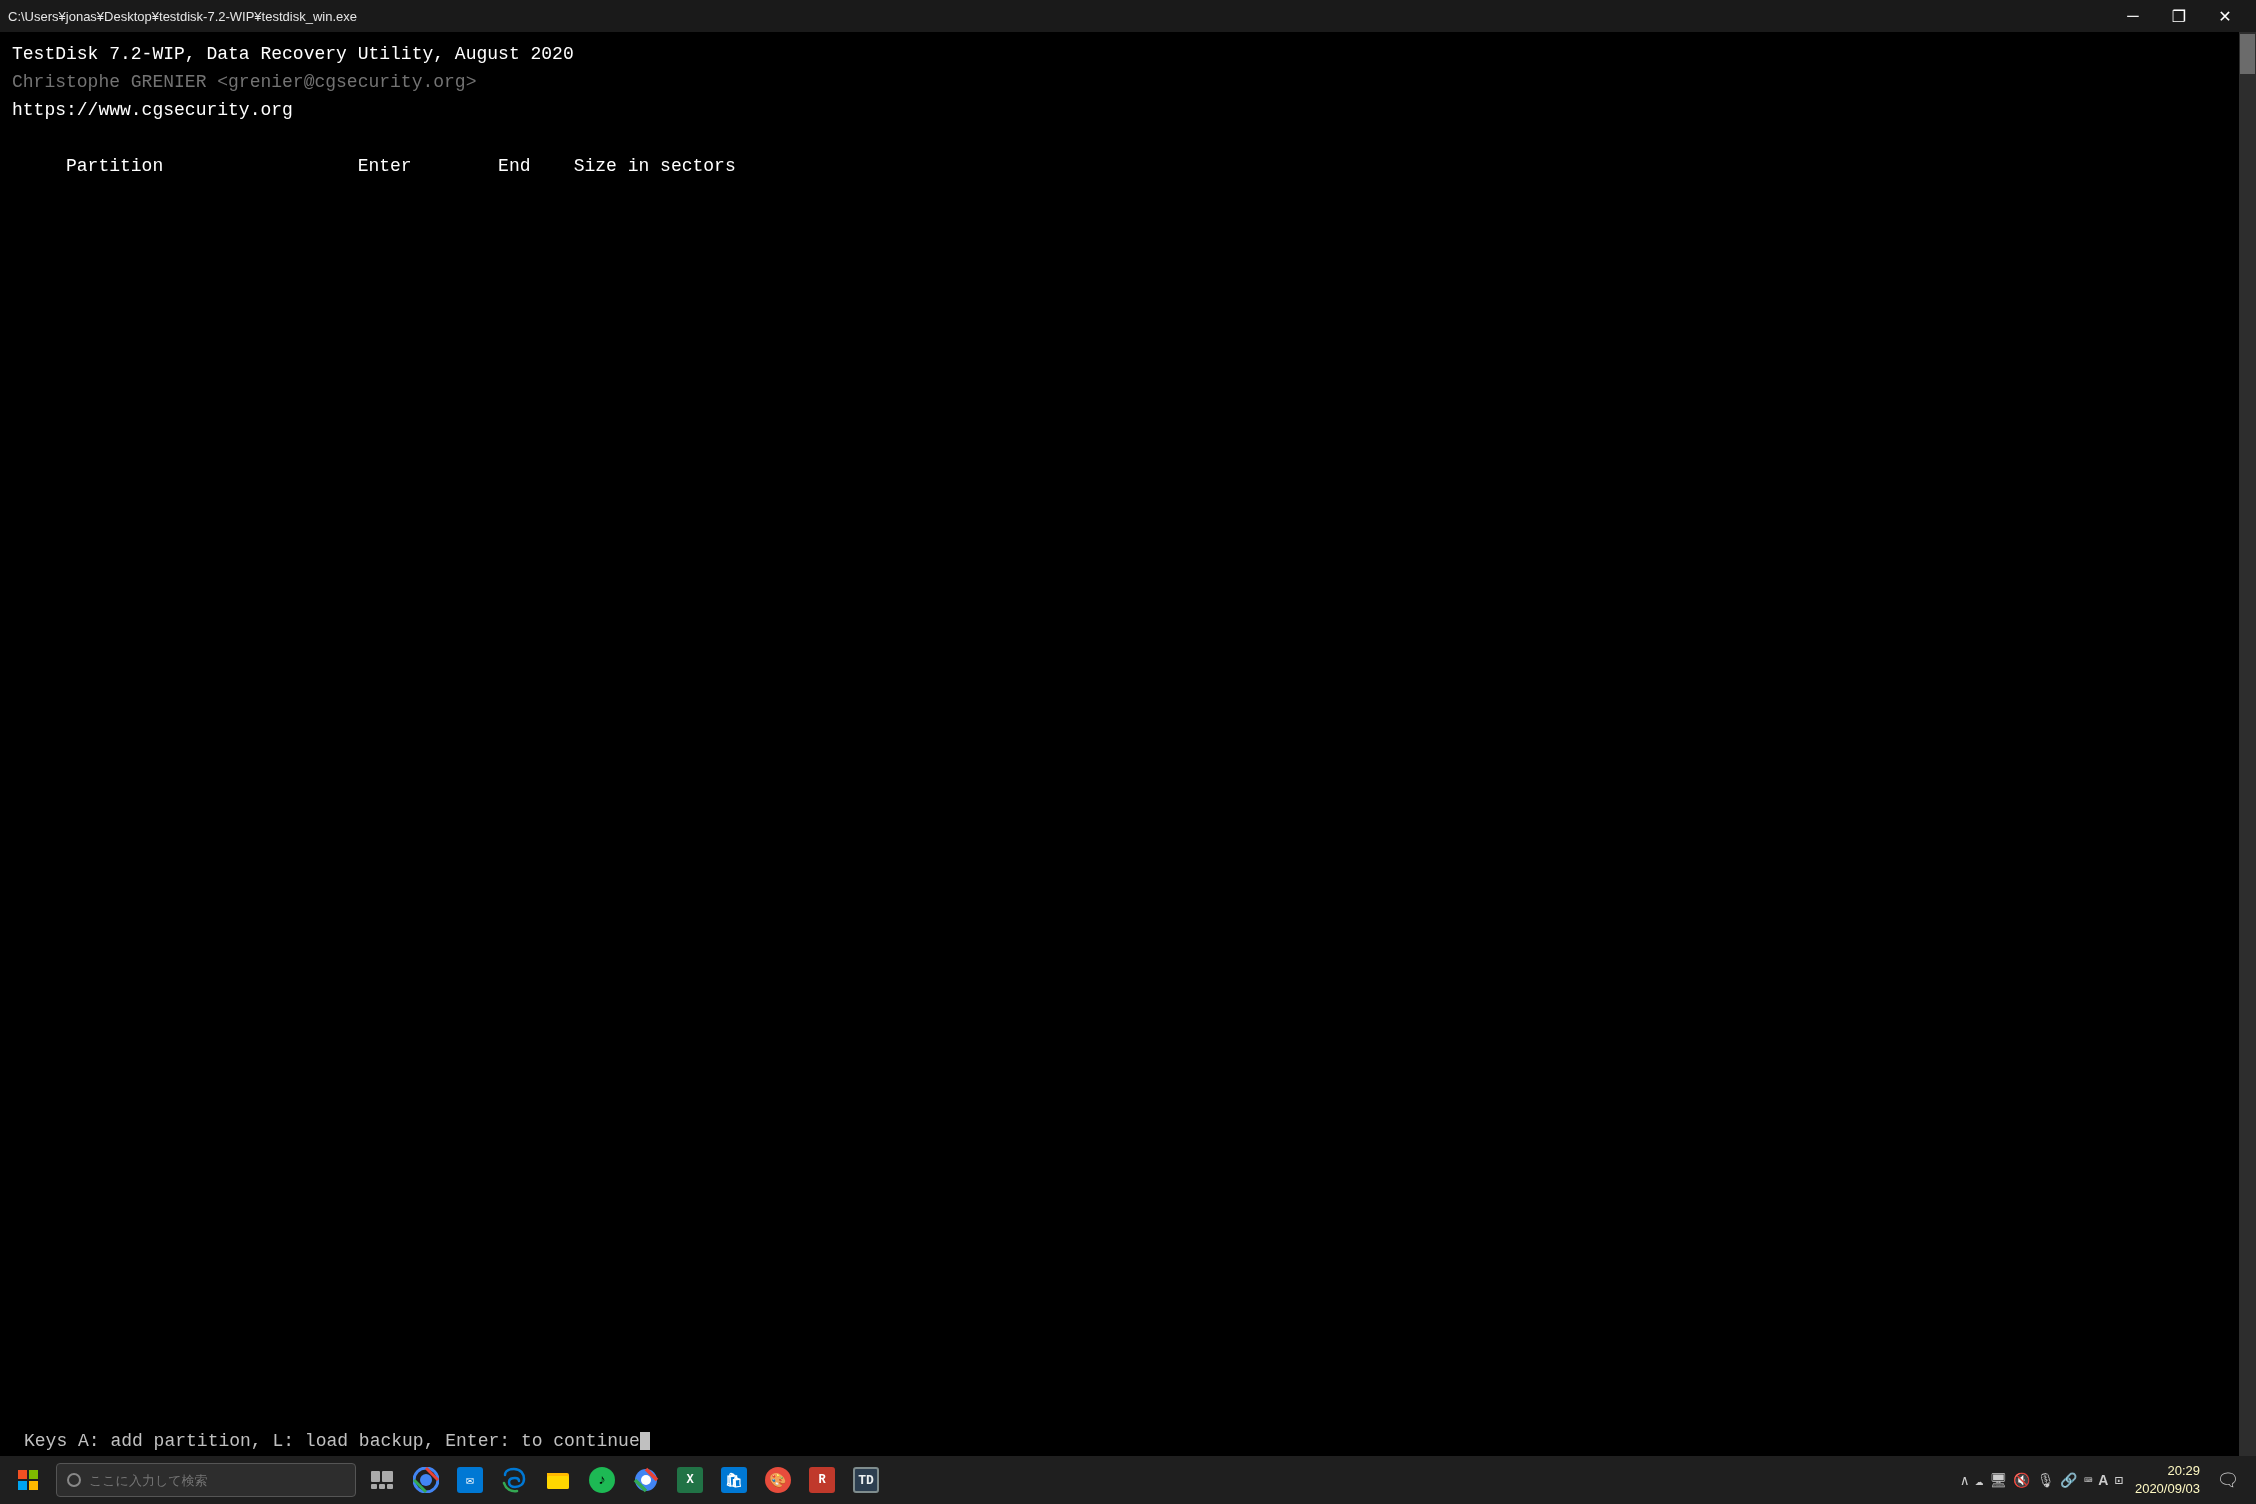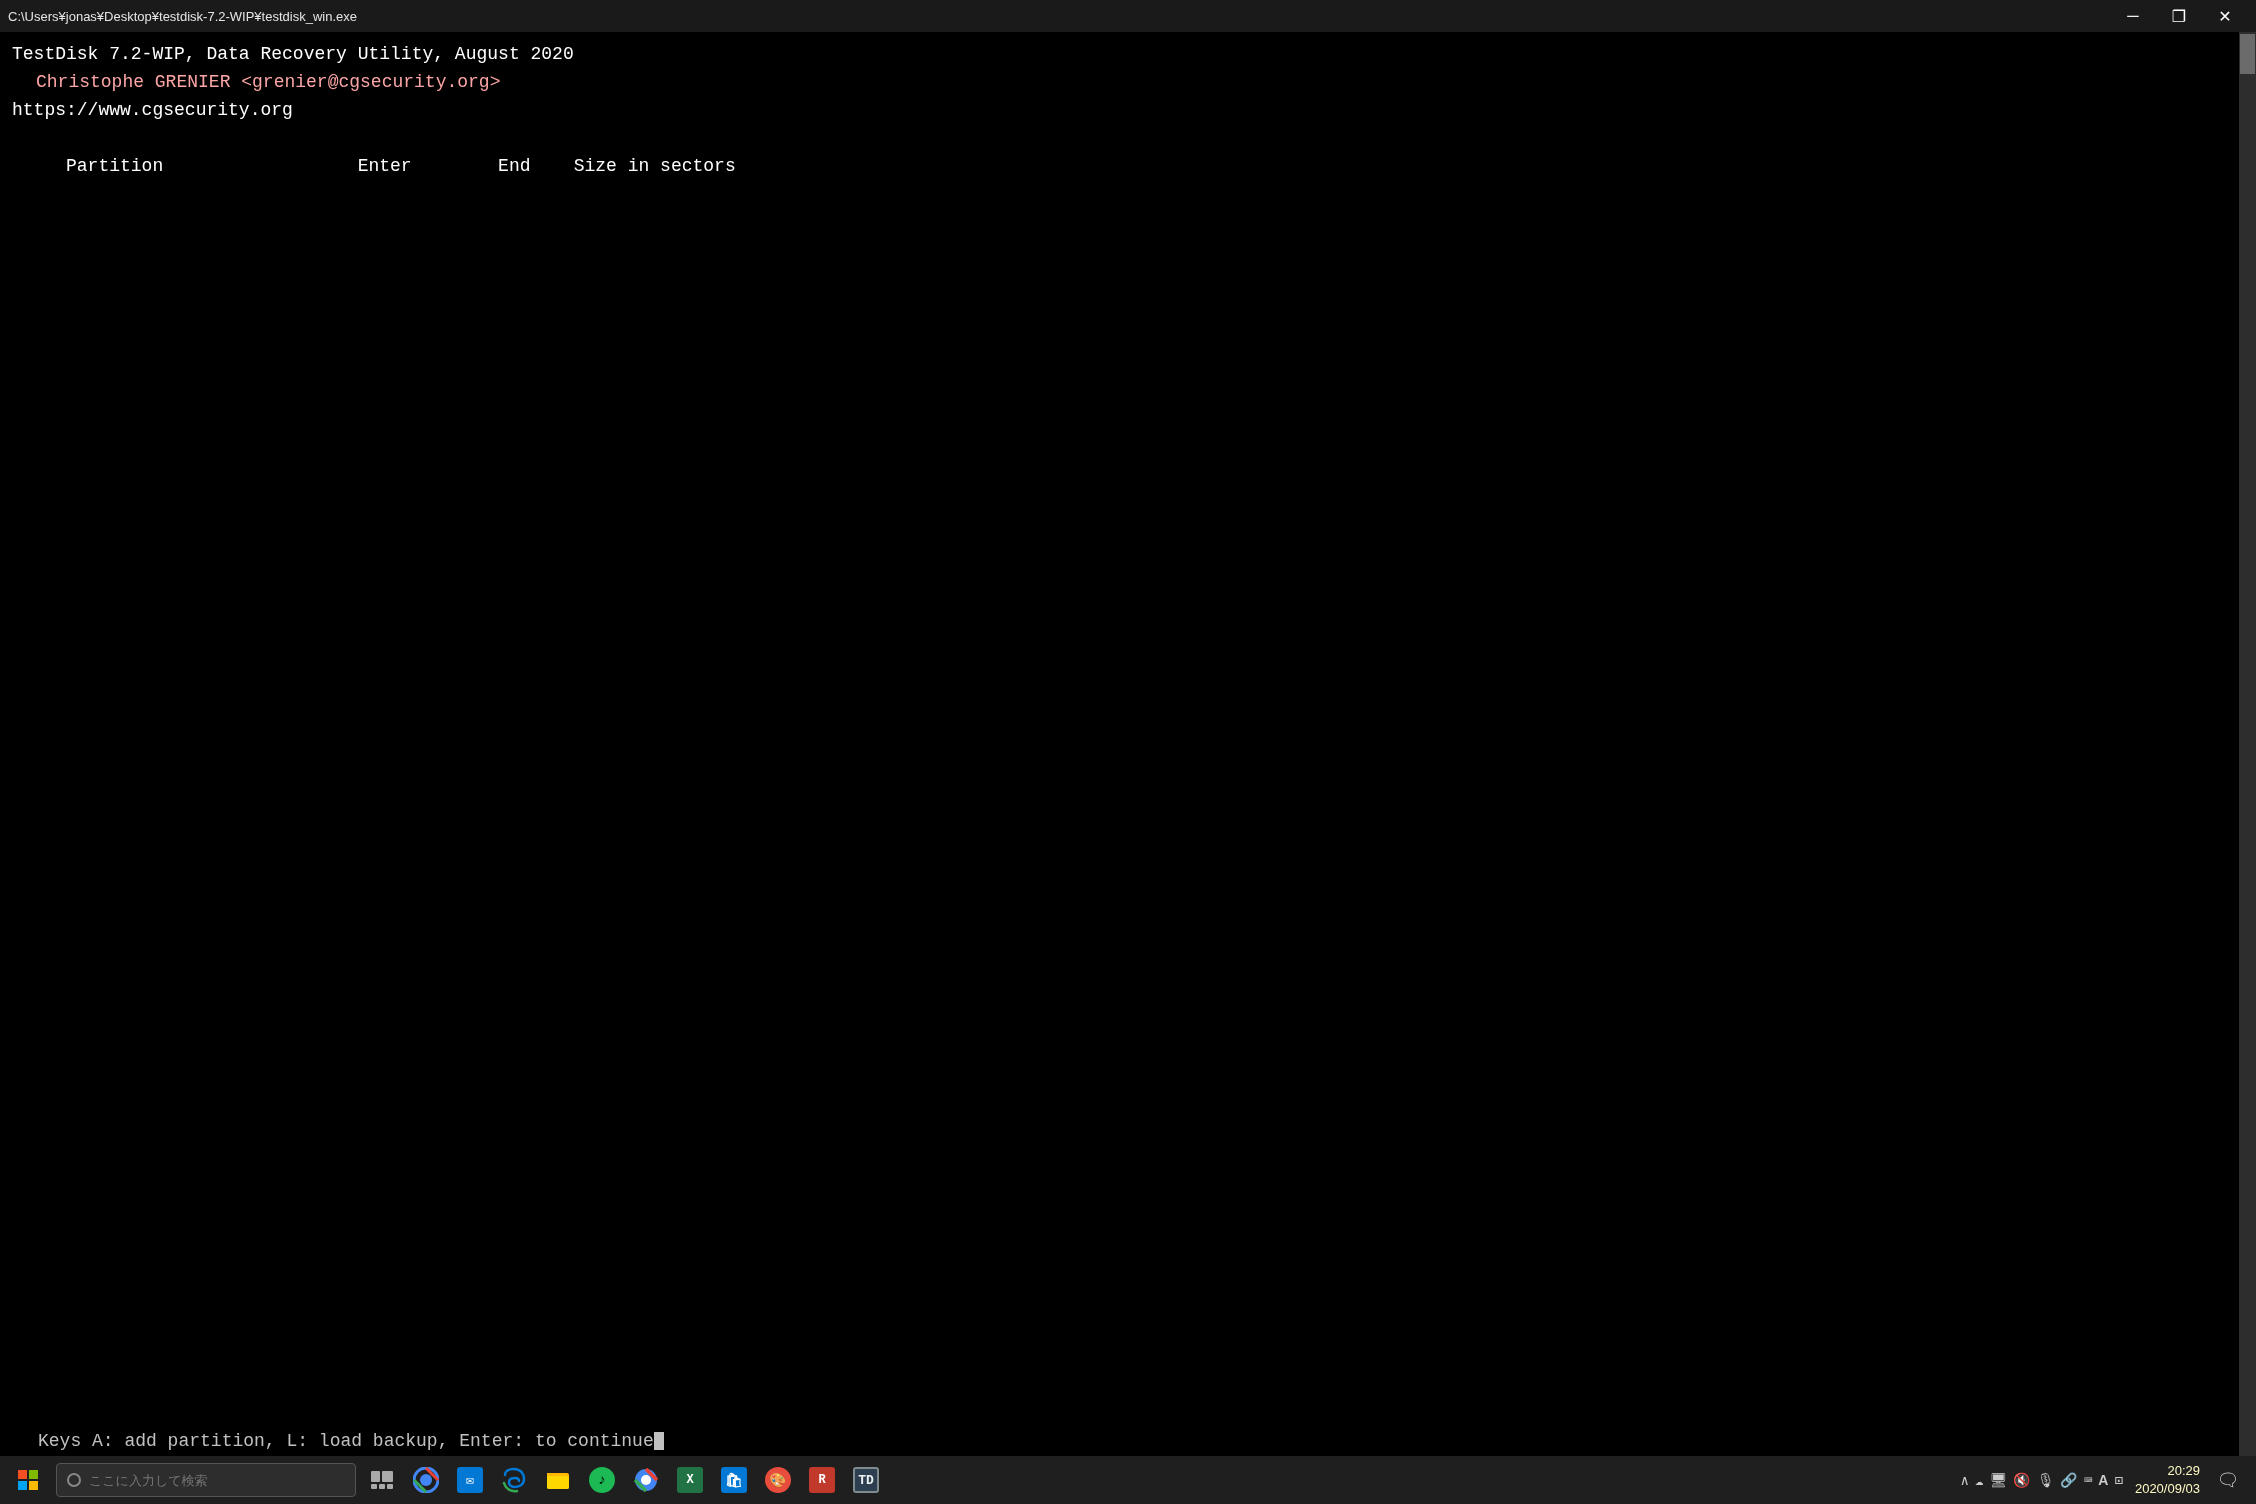--- a/index.html
+++ b/index.html
@@ -91,22 +91,21 @@
       padding: 8px 12px;
       overflow: hidden;
       border-radius: 26px;
     }
 
     .terminal .line {
       white-space: pre;
     }
 
     .terminal .green {
-      color: #fca5a5;
-      margin-left: 24px;
+      color: #737373;
     }
 
     .terminal .white {
       color: #ffffff;
     }
 
     .cursor {
       display: inline-block;
       width: 10px;
       height: 18px;
@@ -117,21 +116,21 @@
 
     @keyframes blink {
       0%, 100% { opacity: 1; }
       50% { opacity: 0; }
     }
 
     
     .status-bar {
       position: absolute;
       bottom: 48px;
-      left: 14px;
+      left: 0;
       right: 17px;
       height: 30px;
       background: #000000;
       display: flex;
       align-items: center;
       padding: 0 24px;
       color: #c0c0c0;
       font-family: 'Courier New', Courier, monospace;
       font-size: 18px;
     }

